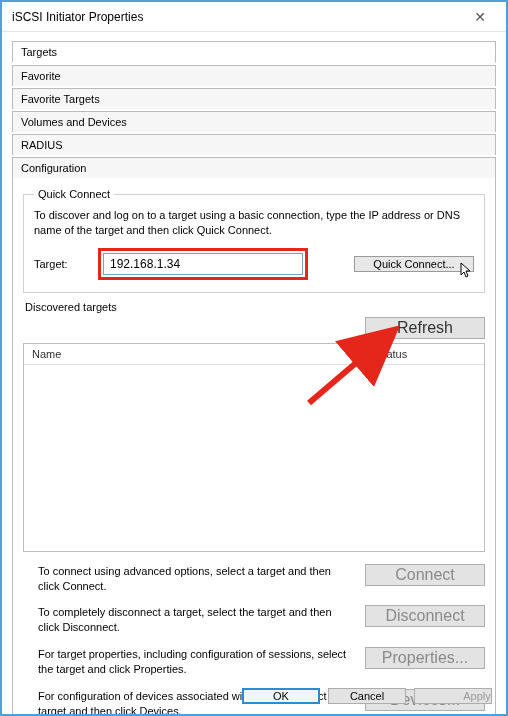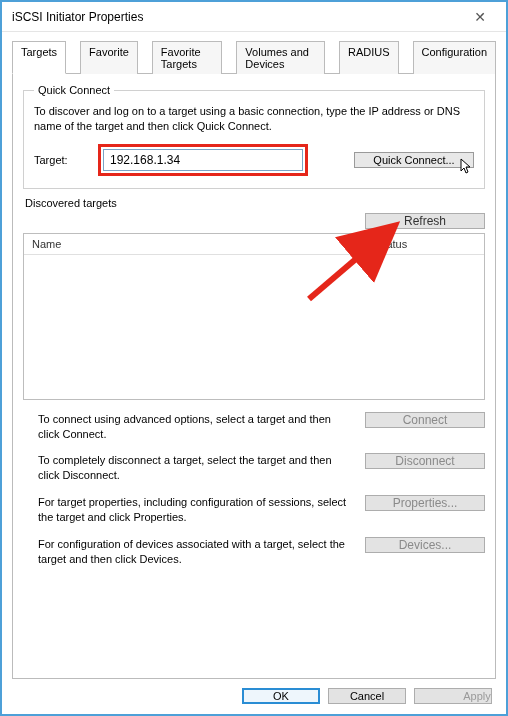--- a/index.html
+++ b/index.html
@@ -26,24 +26,25 @@
   .titlebar .title { font-size: 12px; color: #000; }
   .close-btn {
     width: 40px; height: 26px;
     background: transparent;
     border: none;
     font-size: 14px;
     color: #555;
   }
   .tab-row {
     display: flex;
-    gap: 14px;
+    gap: 2px;
     border-bottom: 1px solid #bbb;
     margin: 8px 10px 0 10px;
     position: relative;
+    flex-direction: column;
   }
   .tab {
     border: 1px solid #bbb;
     border-bottom: none;
     padding: 4px 8px;
     background: #f6f6f6;
     font-size: 11px;
     cursor: default;
     position: relative;
     top: 1px;
@@ -108,30 +109,30 @@
   }
   .cursor {
     position: absolute;
     right: -2px; bottom: -10px;
     font-size: 14px;
     color: #000;
   }
   .section-label { margin: 6px 0 4px 2px; font-size: 11px; }
   .refresh-row { display: flex; justify-content: flex-end; margin-bottom: 4px; }
   .std-btn {
-    width: 120px; height: 16px;
+    width: 120px; height: 22px;
     border: 1px solid #adadad;
     background: #e3e3e3;
-    font-size: 12px;
+    font-size: 16px;
     color: #333;
   }
   .std-btn.disabled { color: #8a8a8a; }
   .listbox {
     border: 1px solid #bdbdbd;
-    height: 167px;
+    height: 209px;
     background: #fff;
   }
   .list-header {
     display: flex;
     border-bottom: 1px solid #e0e0e0;
     padding: 4px 8px;
     font-size: 11px;
     color: #333;
     background: #fff;
   }

